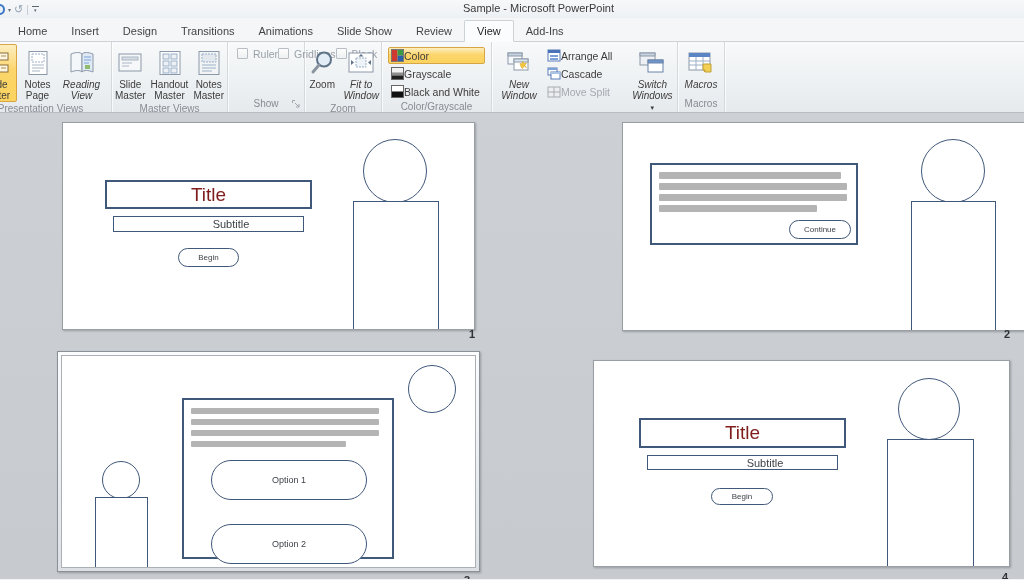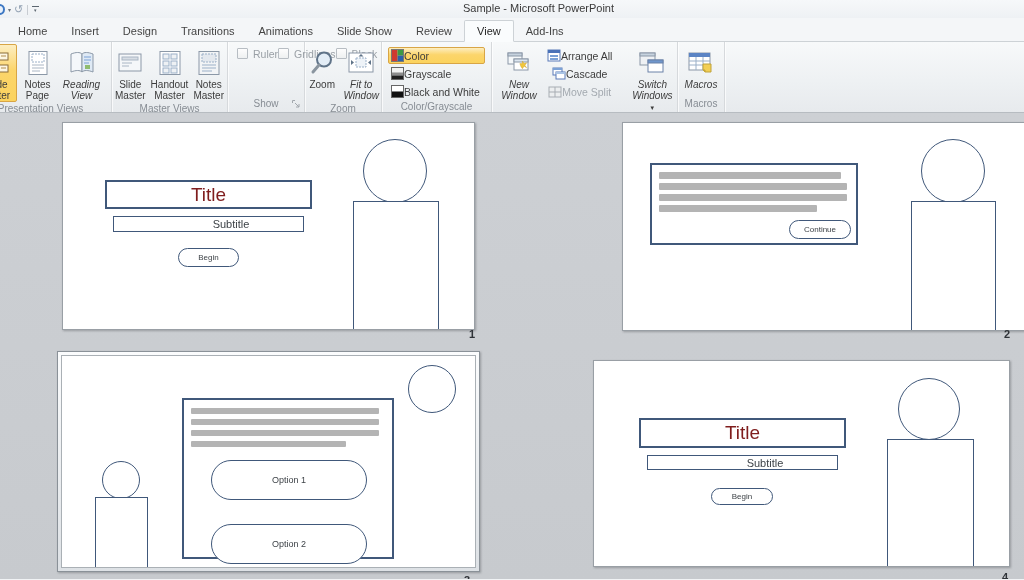--- a/index.html
+++ b/index.html
@@ -305,21 +305,21 @@
                 <rect x="3" y="4" width="14" height="11" fill="#f5f8fa" stroke="#8b98a7"></rect>
                 <rect x="3" y="4" width="14" height="3" fill="#c7d3df" stroke="#8b98a7"></rect>
                 <rect x="9" y="10" width="14" height="11" fill="#fff" stroke="#8b98a7"></rect>
                 <rect x="9" y="10" width="14" height="3" fill="#dce6f0" stroke="#8b98a7"></rect>
                 <path d="M22 19 l2 3 l2-3 l3 2 l-2-3 l2-3 l-3 1 l-2-3 l0 3 l-3 0 Z" transform="translate(-3 1) scale(0.85)" fill="#f2c73a" stroke="#c79f2f" stroke-width="0.5"></path>
               </svg>
           </span>
           <span class="lb">New</span>
           <span class="lb">Window</span>
         </div>
-        <div class="smallcol" style="padding-left:2px;align-items:center;">
+        <div class="smallcol" style="padding-left:2px;">
           <div class="smallbtn">
             <svg width="14" height="13" viewBox="0 0 14 13">
                 <rect x="1" y="1" width="12" height="11" fill="#fff" stroke="#5a7ab8"></rect>
                 <rect x="1" y="1" width="12" height="3" fill="#4a72b8"></rect>
                 <rect x="3" y="6" width="8" height="2" fill="#7ba1d6"></rect>
                 <rect x="3" y="9" width="8" height="2" fill="#7ba1d6"></rect>
               </svg>
             <span>Arrange All</span>
           </div>
           <div class="smallbtn">

